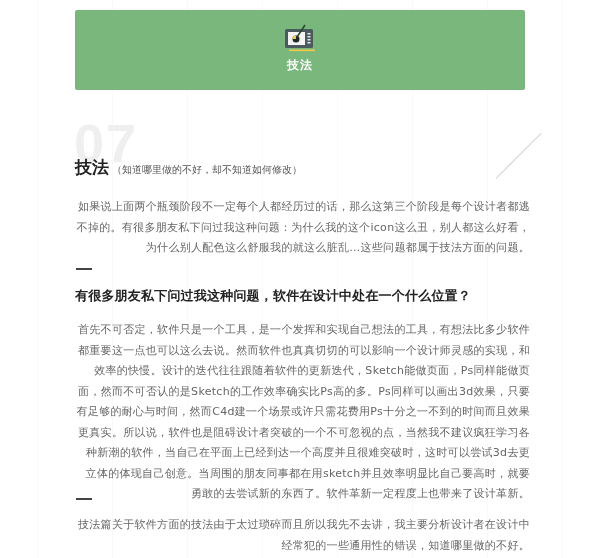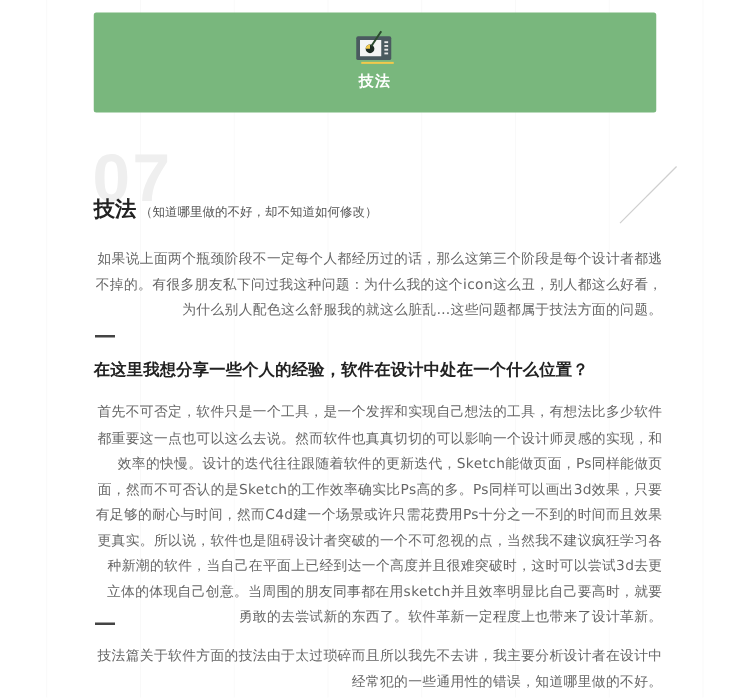--- a/index.html
+++ b/index.html
@@ -59,16 +59,16 @@
 
 <div class="watermark">07</div>
 <div class="section-head">
   <span class="section-title">技法</span>
   <span class="section-sub">（知道哪里做的不好，却不知道如何修改）</span>
 </div>
 <div class="diag-line"></div>
 
 <div class="para" style="top:197px;">如果说上面两个瓶颈阶段不一定每个人都经历过的话，那么这第三个阶段是每个设计者都逃不掉的。有很多朋友私下问过我这种问题：为什么我的这个icon这么丑，别人都这么好看，为什么别人配色这么舒服我的就这么脏乱…这些问题都属于技法方面的问题。</div>
 <div class="dash" style="top:268px;"></div>
-<div class="question" style="top:287px;">在这里我想分享一些个人的经验，软件在设计中处在一个什么位置？</div>
+<div class="question" style="top:287px;">有很多朋友私下问过我这种问题，软件在设计中处在一个什么位置？</div>
 <div class="para" style="top:320px;">首先不可否定，软件只是一个工具，是一个发挥和实现自己想法的工具，有想法比多少软件都重要这一点也可以这么去说。然而软件也真真切切的可以影响一个设计师灵感的实现，和效率的快慢。设计的迭代往往跟随着软件的更新迭代，Sketch能做页面，Ps同样能做页面，然而不可否认的是Sketch的工作效率确实比Ps高的多。Ps同样可以画出3d效果，只要有足够的耐心与时间，然而C4d建一个场景或许只需花费用Ps十分之一不到的时间而且效果更真实。所以说，软件也是阻碍设计者突破的一个不可忽视的点，当然我不建议疯狂学习各种新潮的软件，当自己在平面上已经到达一个高度并且很难突破时，这时可以尝试3d去更立体的体现自己创意。当周围的朋友同事都在用sketch并且效率明显比自己要高时，就要勇敢的去尝试新的东西了。软件革新一定程度上也带来了设计革新。</div>
 <div class="dash" style="top:498px;"></div>
 <div class="para" style="top:515px;">技法篇关于软件方面的技法由于太过琐碎而且所以我先不去讲，我主要分析设计者在设计中经常犯的一些通用性的错误，知道哪里做的不好。</div>
 
 </body></html>

